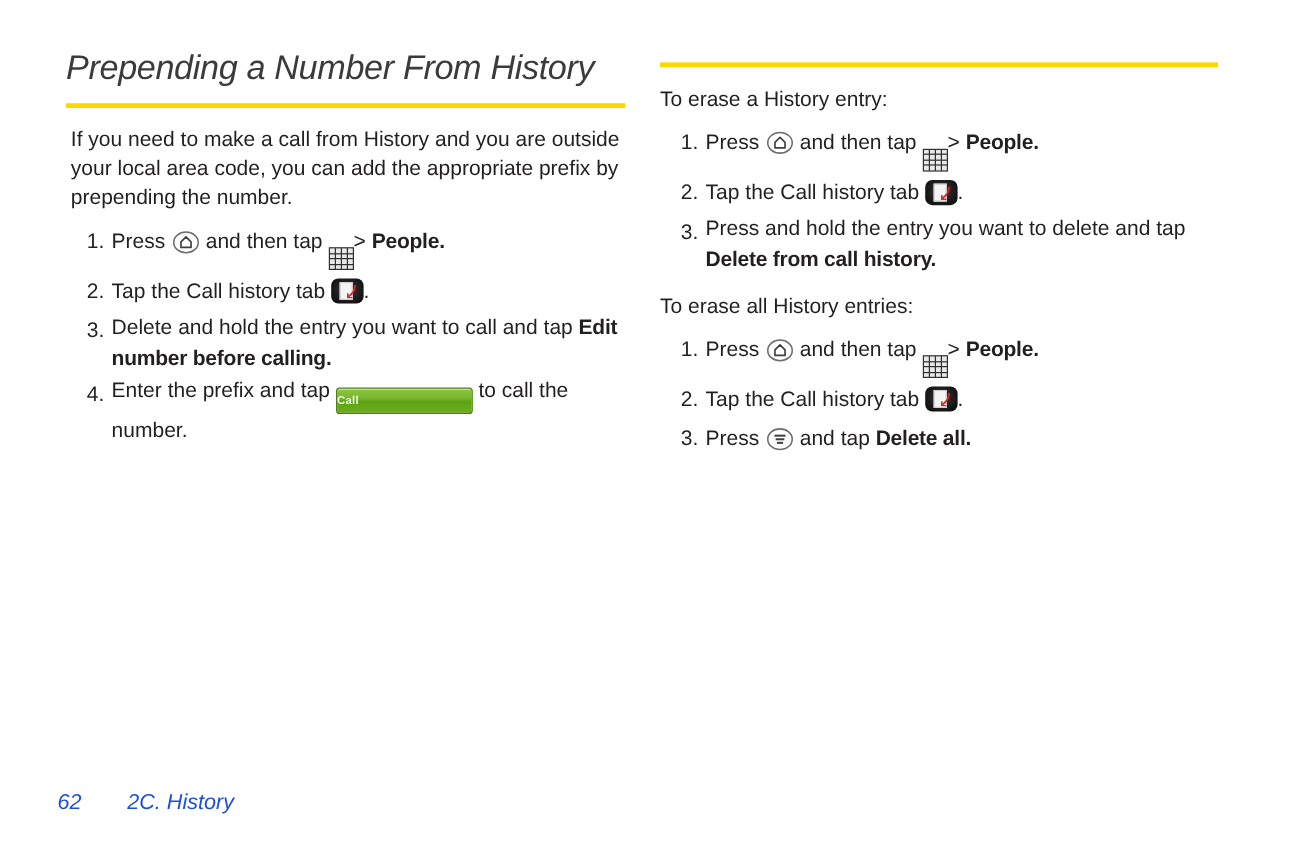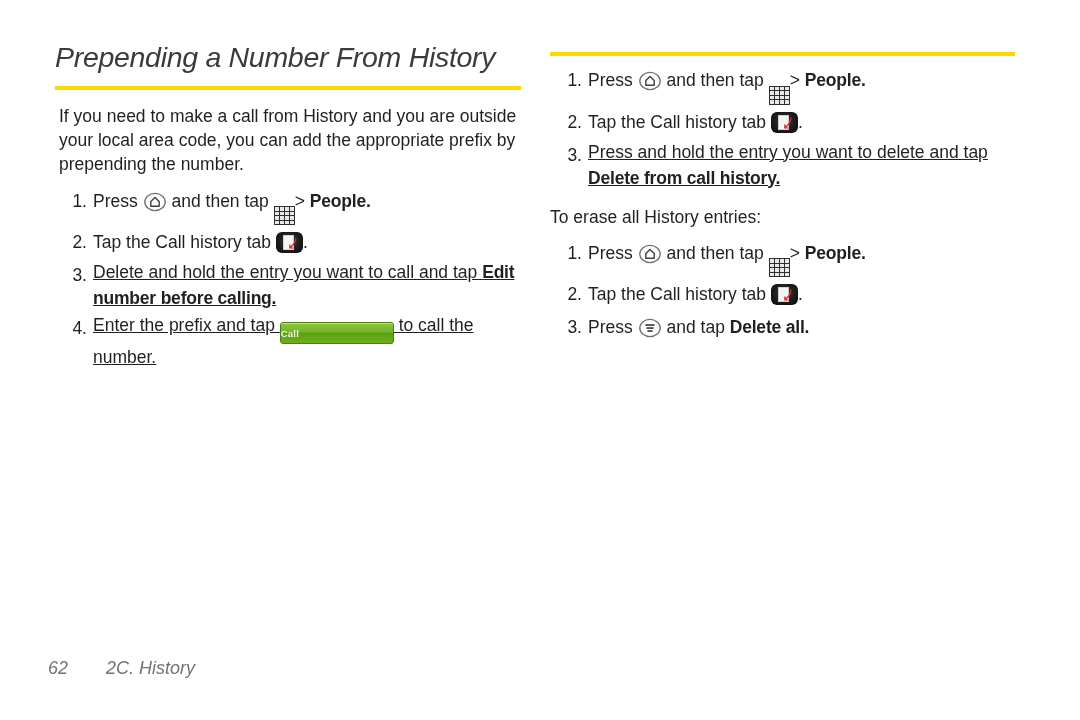--- a/index.html
+++ b/index.html
@@ -82,21 +82,21 @@
   ol.steps > li > .num {
     position: absolute;
     left: 6px;
     top: 0;
     width: 26px;
     text-align: right;
     font-size: 17.5px;
     line-height: 32px;
     color: #231f20;
   }
-  ol.steps > li .wrap-tight { line-height: 26px; display: block; text-decoration: underline; }
+  ol.steps > li .wrap-tight { line-height: 26px; display: block; }
 
   b, .bold { font-weight: bold; letter-spacing: -0.2px; }
 
   
   .icon {
     display: inline-block;
     vertical-align: -5px;
     position: relative;
   }
 
@@ -170,21 +170,21 @@
     box-sizing: border-box;
   }
 
   
   .footer {
     position: absolute;
     left: 48px;
     top: 658px;
     font-style: italic;
     font-size: 18px;
-    color: #737373;
+    color: #1d4ed8;
   }
   .footer .pg { display: inline-block; width: 58px; }
 </style>
 </head>
 <body>
 
 <div class="page">
 
   <div class="col col-left">
 
@@ -235,20 +235,21 @@
           <span class="wrap-tight"><span>Enter the prefix and tap </span><span class="btn-call">Call</span><span> to call the number.</span></span>
       </li>
 
     </ol>
   </div>
 
   <div class="col col-right">
 
     <div class="rule"></div>
 
+    <p class="lead">To erase a History entry:</p>
 
     <ol class="steps">
 
       <li>
         <span class="num">1.</span><span>Press </span><span class="icon icon-home"><svg width="24" height="20" viewBox="0 0 24 20">
               <ellipse cx="12" cy="10" rx="10.2" ry="8.6" fill="#ffffff" stroke="#6d6e71" stroke-width="1.3"></ellipse>
               <path d="M12 5.4 L16.2 9.6 L16.2 14.2 L7.8 14.2 L7.8 9.6 Z" fill="none" stroke="#404041" stroke-width="1.4" stroke-linejoin="round"></path>
             </svg></span><span> and then tap </span><span class="icon icon-apps"><span class="g">
               <i></i>
               <i></i>

